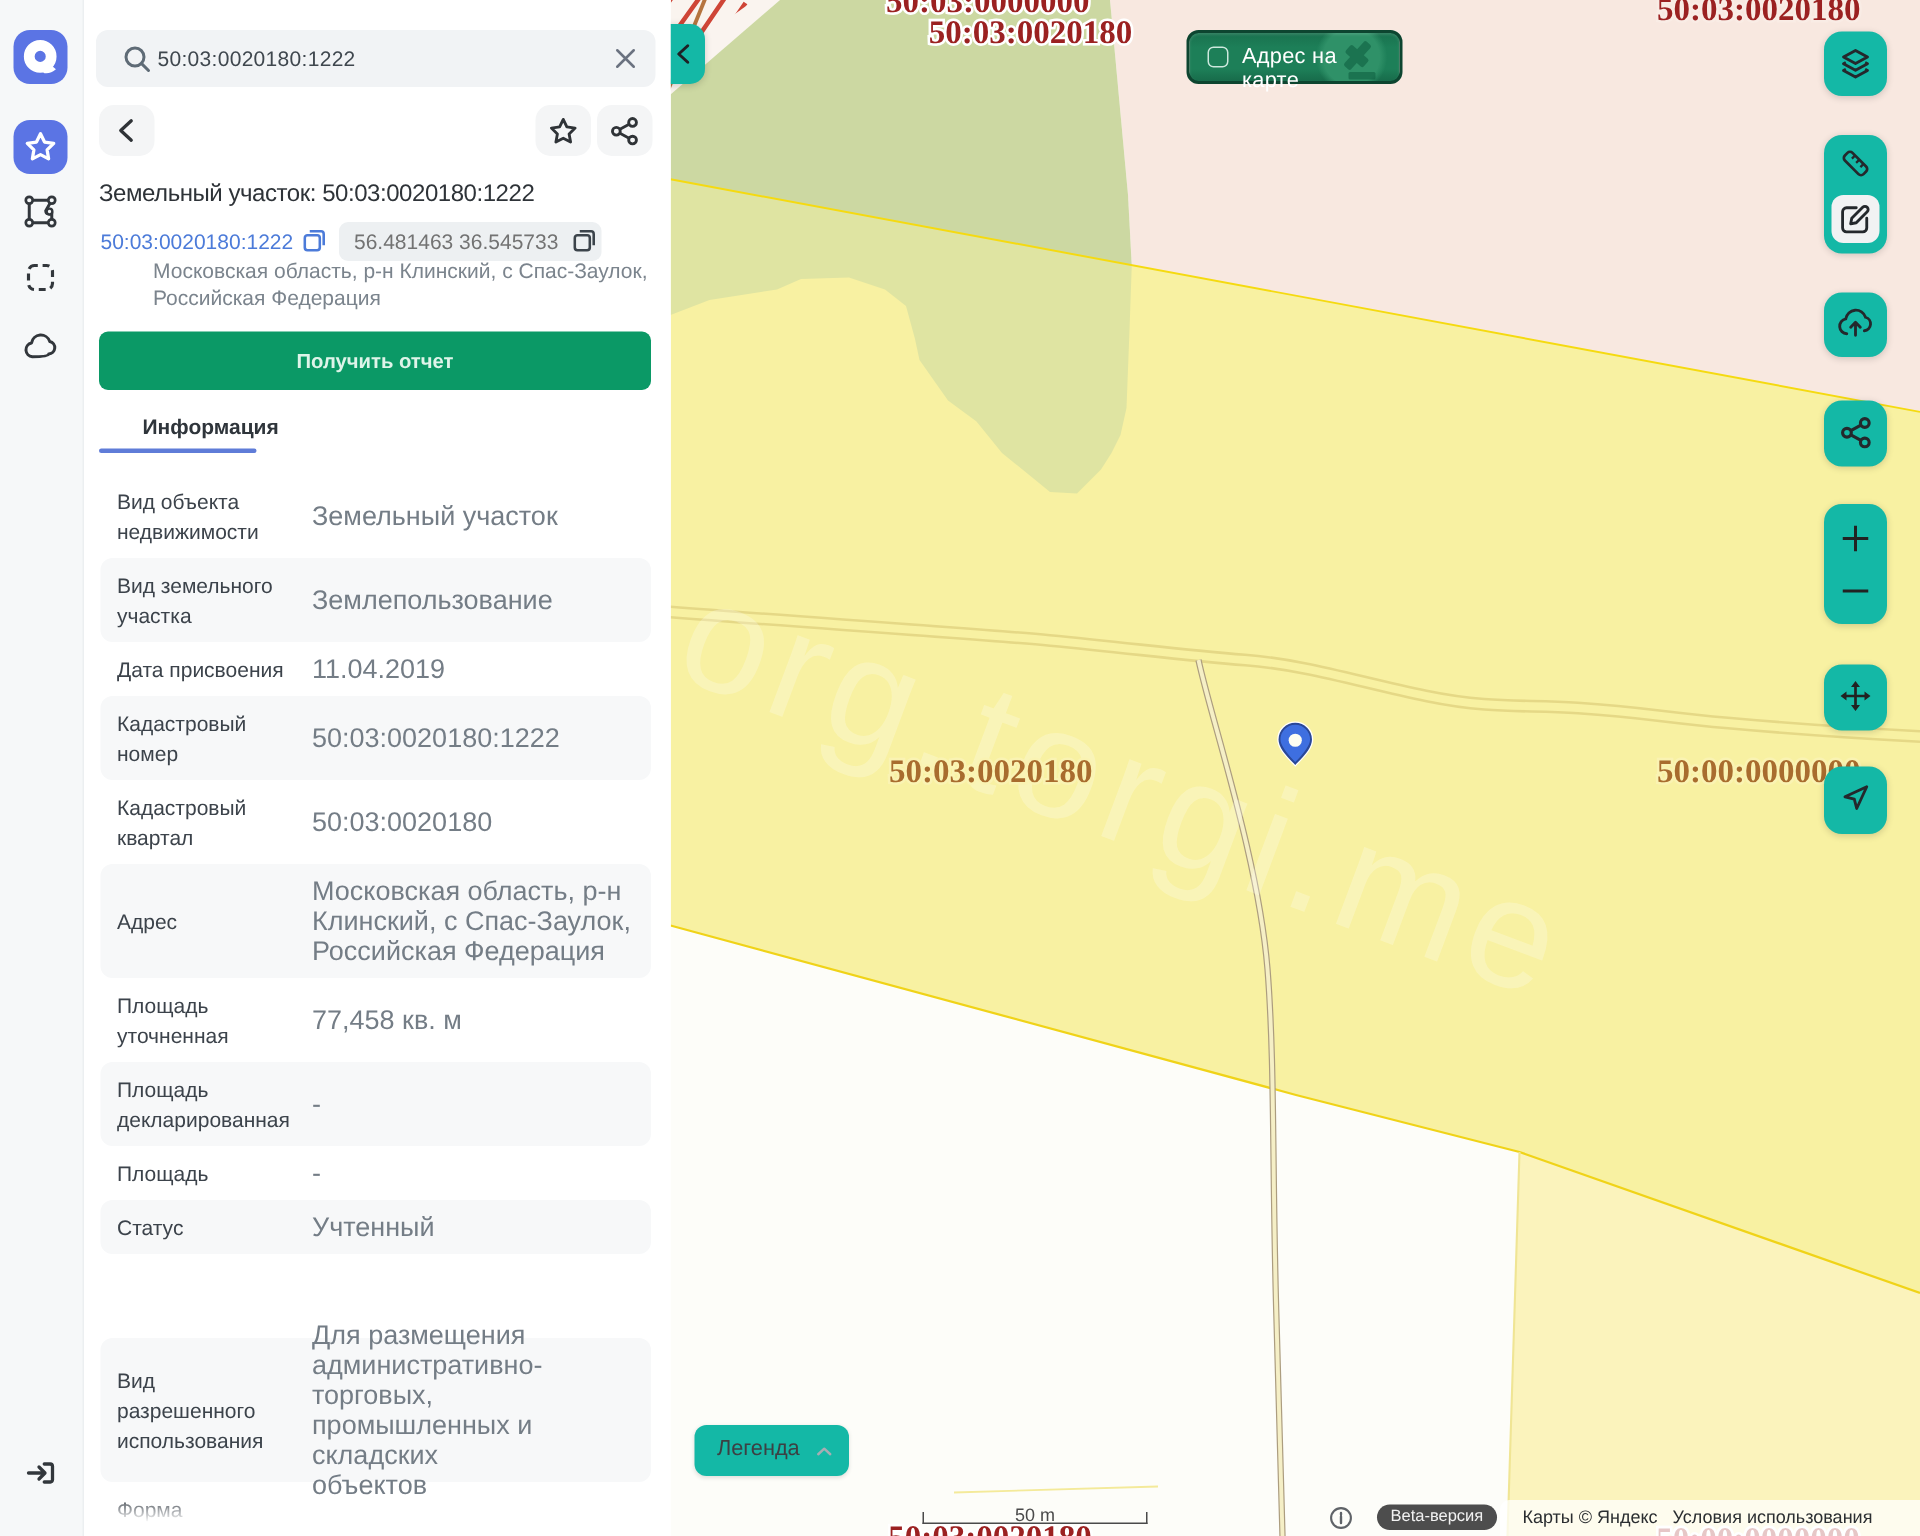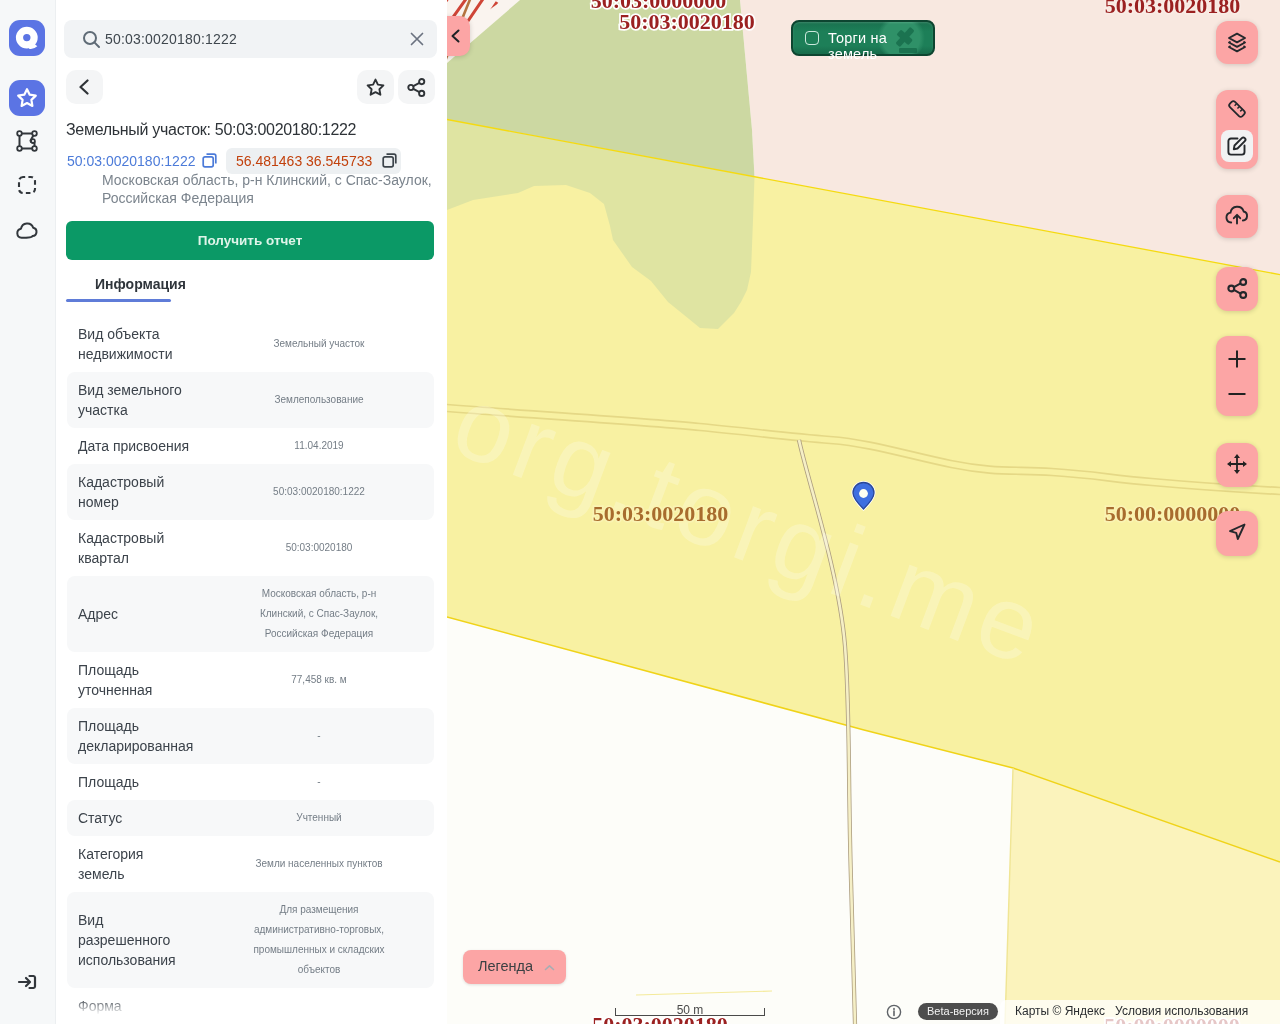--- a/index.html
+++ b/index.html
@@ -8,32 +8,32 @@
   #rail { position:absolute; left:0; top:0; width:56px; height:1024px; background:#f6f8f9; border-right:1px solid #ecEFF1; z-index:30; }
   .railbtn { position:absolute; left:9px; width:36px; height:36px; border-radius:11px; }
   
   #panel { position:absolute; left:56px; top:0; width:391px; height:1024px; background:#fff; z-index:25; }
   #fade { position:absolute; left:56px; top:998px; width:391px; height:26px; background:linear-gradient(rgba(255,255,255,0), #fff 65%); z-index:26; }
   #search { position:absolute; left:8px; top:20px; width:373px; height:38px; background:#f1f3f5; border-radius:8px; }
   #search .txt { position:absolute; left:41px; top:11px; font-size:14px; color:#3f474e; letter-spacing:.2px; }
   .hbtn { position:absolute; top:70px; width:37px; height:34px; background:#f4f5f6; border-radius:10px; }
   #title { position:absolute; left:10px; top:121px; font-size:16px; font-weight:500; color:#2e3338; letter-spacing:-0.3px; }
   #cad-link { position:absolute; left:11px; top:151px; font-size:14px; color:#4c7bd9; }
-  #chip { position:absolute; left:170px; top:148px; height:26px; background:#edf0f2; border-radius:6px; font-size:14px; color:#c2410c; line-height:26px; padding:0 10px; }
+  #chip { position:absolute; left:170px; top:148px; height:26px; background:#edf0f2; border-radius:6px; font-size:14px; color:#737373; line-height:26px; padding:0 10px; }
   #addr { position:absolute; left:10px; top:172px; font-size:14px; color:#7b848d; line-height:17.5px;margin-left:36px; }
   #getreport { position:absolute; left:10px; top:221px; width:368px; height:39px; background:#0b9966; border-radius:6px; color:#def4e9; font-size:13.5px; font-weight:600; text-align:center; line-height:39px; }
   #tab { position:absolute; left:19px; top:276px; font-size:14px; font-weight:700; color:#2f353b;margin-left:20px; }
   #tabline { position:absolute; left:10px; top:299px; width:105px; height:3px; background:#5f7cd8; border-radius:2px; }
   .row { position:absolute; left:11px; width:367px; display:flex; align-items:center; padding-left:11px; border-radius:8px; }
   .row.g { background:#f7f8f9; }
   .row .lb { width:130px; font-size:14px; font-weight:500; color:#3c434b; line-height:20px; }
-  .row .vl { width:222px; font-size:10px; color:#747d86; line-height:20px;text-align:center; }
+  .row .vl { width:222px; font-size:18px; color:#747d86; line-height:20px; }
   
   #map { position:absolute; left:447px; top:0; width:833px; height:1024px; background:#fdfdf9; overflow:hidden; }
-  .ctl { position:absolute; background:#fca5a5; border-radius:12px; box-shadow:0 1px 5px rgba(0,0,0,.16); }
+  .ctl { position:absolute; background:#14b8a6; border-radius:12px; box-shadow:0 1px 5px rgba(0,0,0,.16); }
   .cstack { left:769px; width:42px; }
 </style>
 </head>
 <body>
 <div id="map">
 <svg width="833" height="1024" viewBox="0 0 833 1024" style="position:absolute;left:0;top:0;">
   <defs>
     <clipPath id="hatchclip">
           <path d="M0 0 L56 0 L0 40 Z"></path>
         </clipPath>
@@ -86,21 +86,21 @@
 </svg>
 
 <div class="ctl" style="left:-4px; top:16px; width:27px; height:40px; border-radius:0 10px 10px 0;">
   <svg style="position:absolute;left:7px;top:13px;" width="11" height="14" viewBox="0 0 11 14">
     <path d="M8.5 1.5 L2.5 7 L8.5 12.5" fill="none" stroke="#1e2125" stroke-width="2" stroke-linecap="round" stroke-linejoin="round"></path>
   </svg>
 </div>
 
 <div style="position:absolute; left:344px; top:20px; width:144px; height:36px; border-radius:8px; background:radial-gradient(circle 34px at 108px 16px, #2f9168 0 55%, rgba(47,145,104,0) 70%), linear-gradient(180deg,#19714e,#1d7f58 30%,#1d7f58 75%,#176b4a); border:2px solid #0d4530; box-shadow:inset 0 1px 2px rgba(255,255,255,.15);">
   <div style="position:absolute; left:12px; top:9px; width:14px; height:14px; border:1.6px solid rgba(235,250,244,.85); border-radius:4px;"></div>
-  <div style="position:absolute; left:35px; top:8px; font-size:14.5px; color:#fff; letter-spacing:.2px;">Торги на земель</div>
+  <div style="position:absolute; left:35px; top:8px; font-size:14.5px; color:#fff; letter-spacing:.2px;">Адрес на карте</div>
   <svg style="position:absolute;right:8px;top:2px;opacity:.55;" width="40" height="30" viewBox="0 0 40 30">
     <g transform="rotate(42 20 13)" fill="#0c5c3e">
       <rect x="12" y="10" width="16" height="7" rx="1.5"></rect>
       <rect x="17" y="2" width="6" height="22" rx="1.5"></rect>
     </g>
     <rect x="14" y="24" width="18" height="5" rx="1" fill="#0c5c3e"></rect>
   </svg>
 </div>
 
 <div class="ctl cstack" style="top:21px; height:43px;">
@@ -293,24 +293,20 @@
       <div class="vl">-</div>
     </div>
   <div class="row" style="top:764px; height:36px;">
       <div class="lb">Площадь</div>
       <div class="vl">-</div>
     </div>
   <div class="row g" style="top:800px; height:36px;">
       <div class="lb">Статус</div>
       <div class="vl">Учтенный</div>
     </div>
-  <div class="row" style="top:836px; height:56px;">
-      <div class="lb">Категория<br>земель</div>
-      <div class="vl">Земли населенных пунктов</div>
-    </div>
   <div class="row g" style="top:892px; height:96px;">
       <div class="lb">Вид<br>разрешенного<br>использования</div>
       <div class="vl">Для размещения<br>административно-торговых,<br>промышленных и складских<br>объектов</div>
     </div>
   <div class="row" style="top:988px; height:56px;">
       <div class="lb">Форма<br>собственности</div>
       <div class="vl"></div>
     </div>
 </div>
 <div id="fade"></div>

